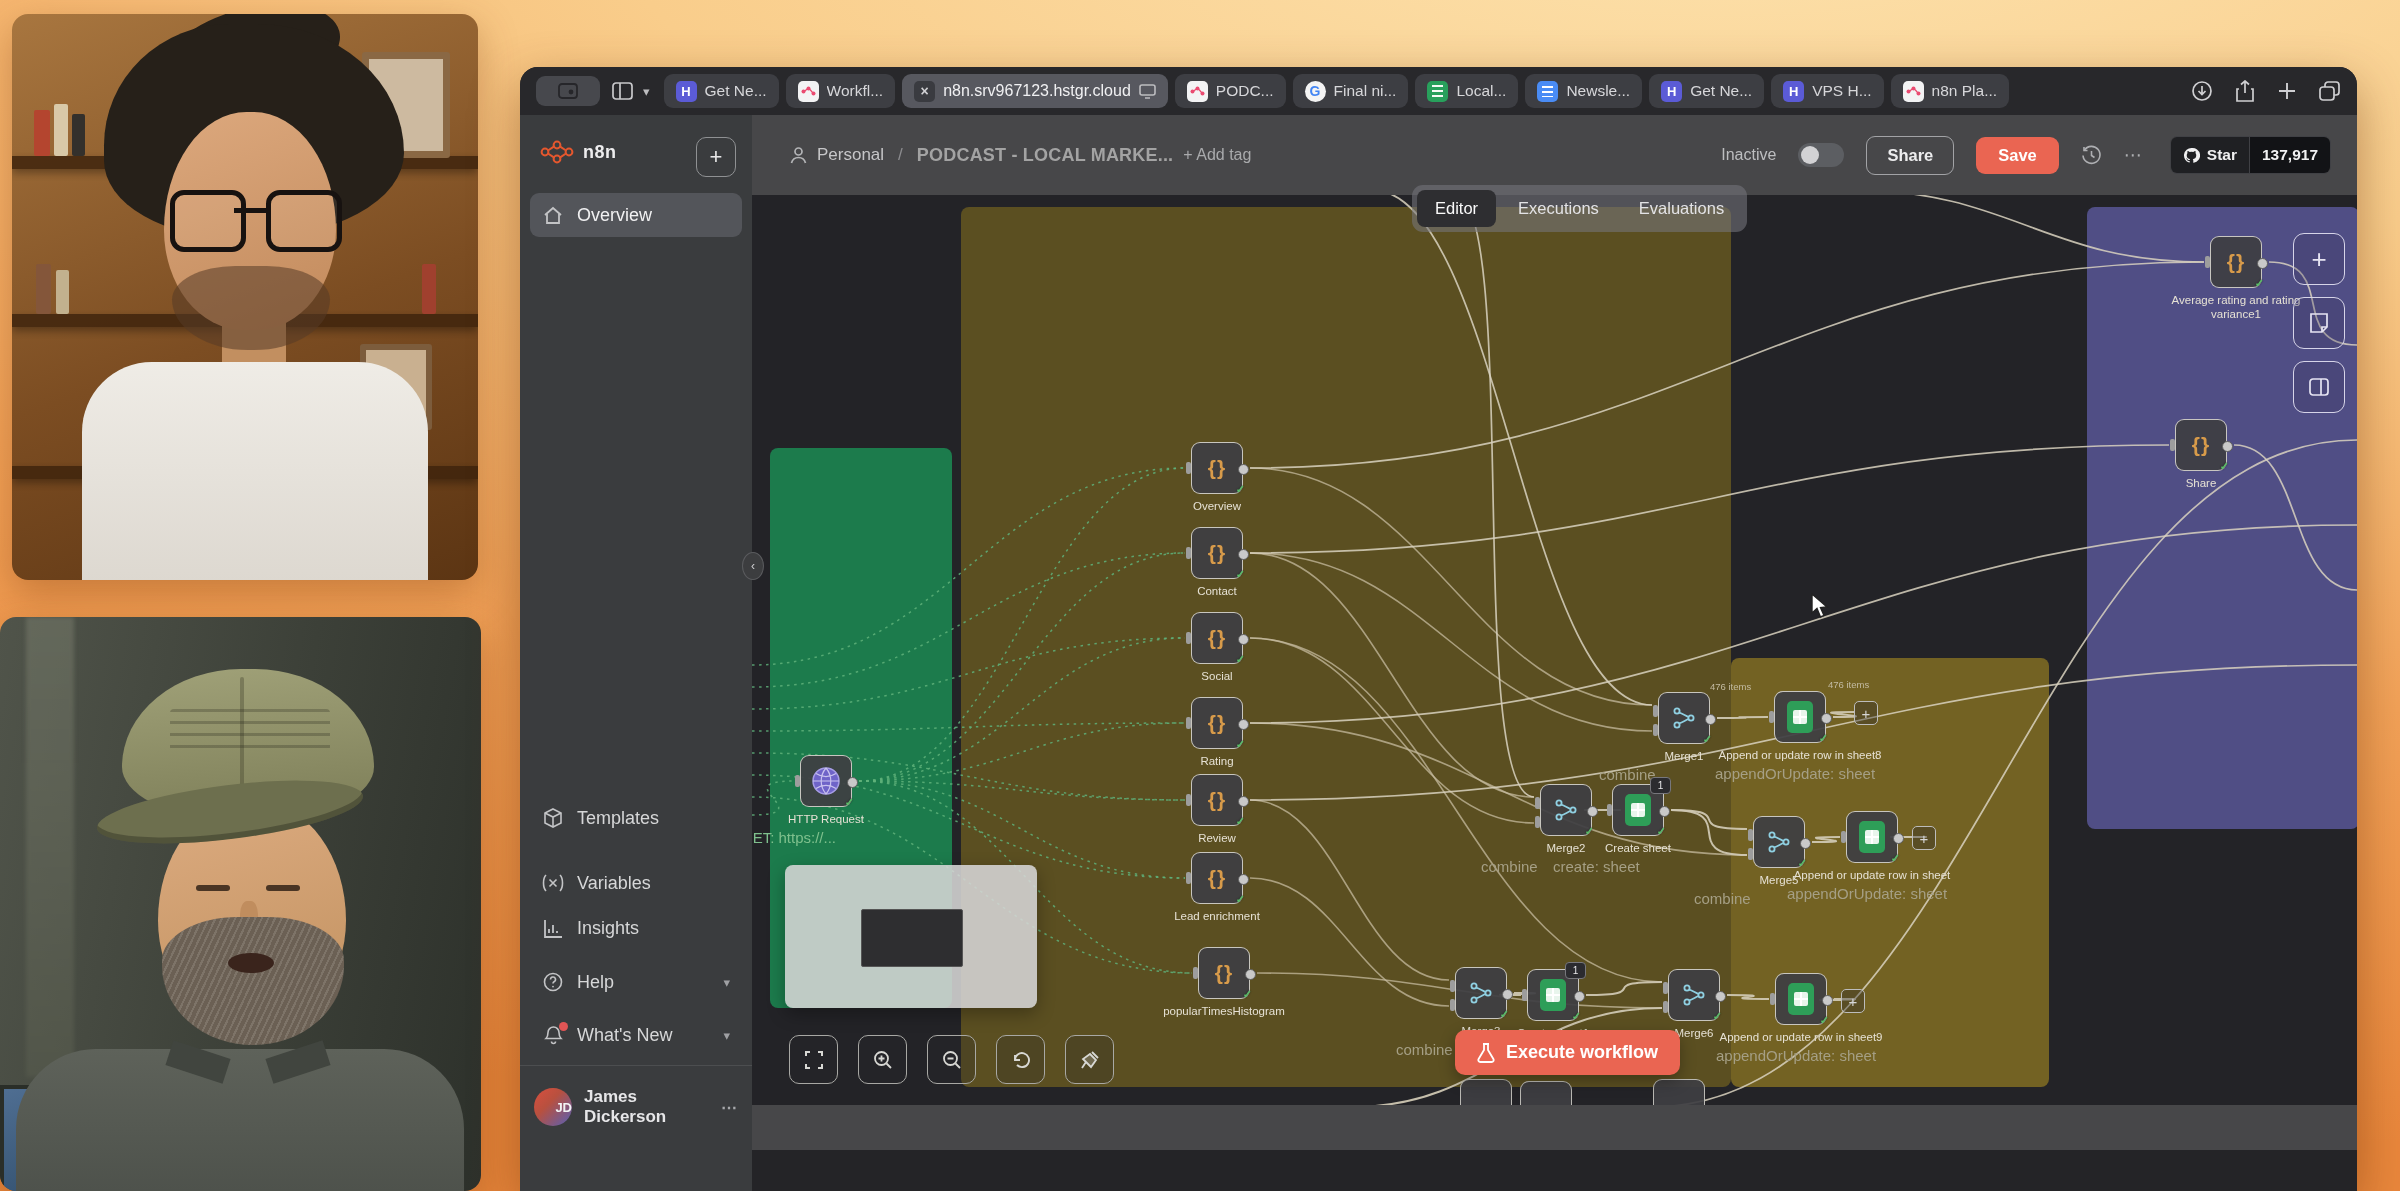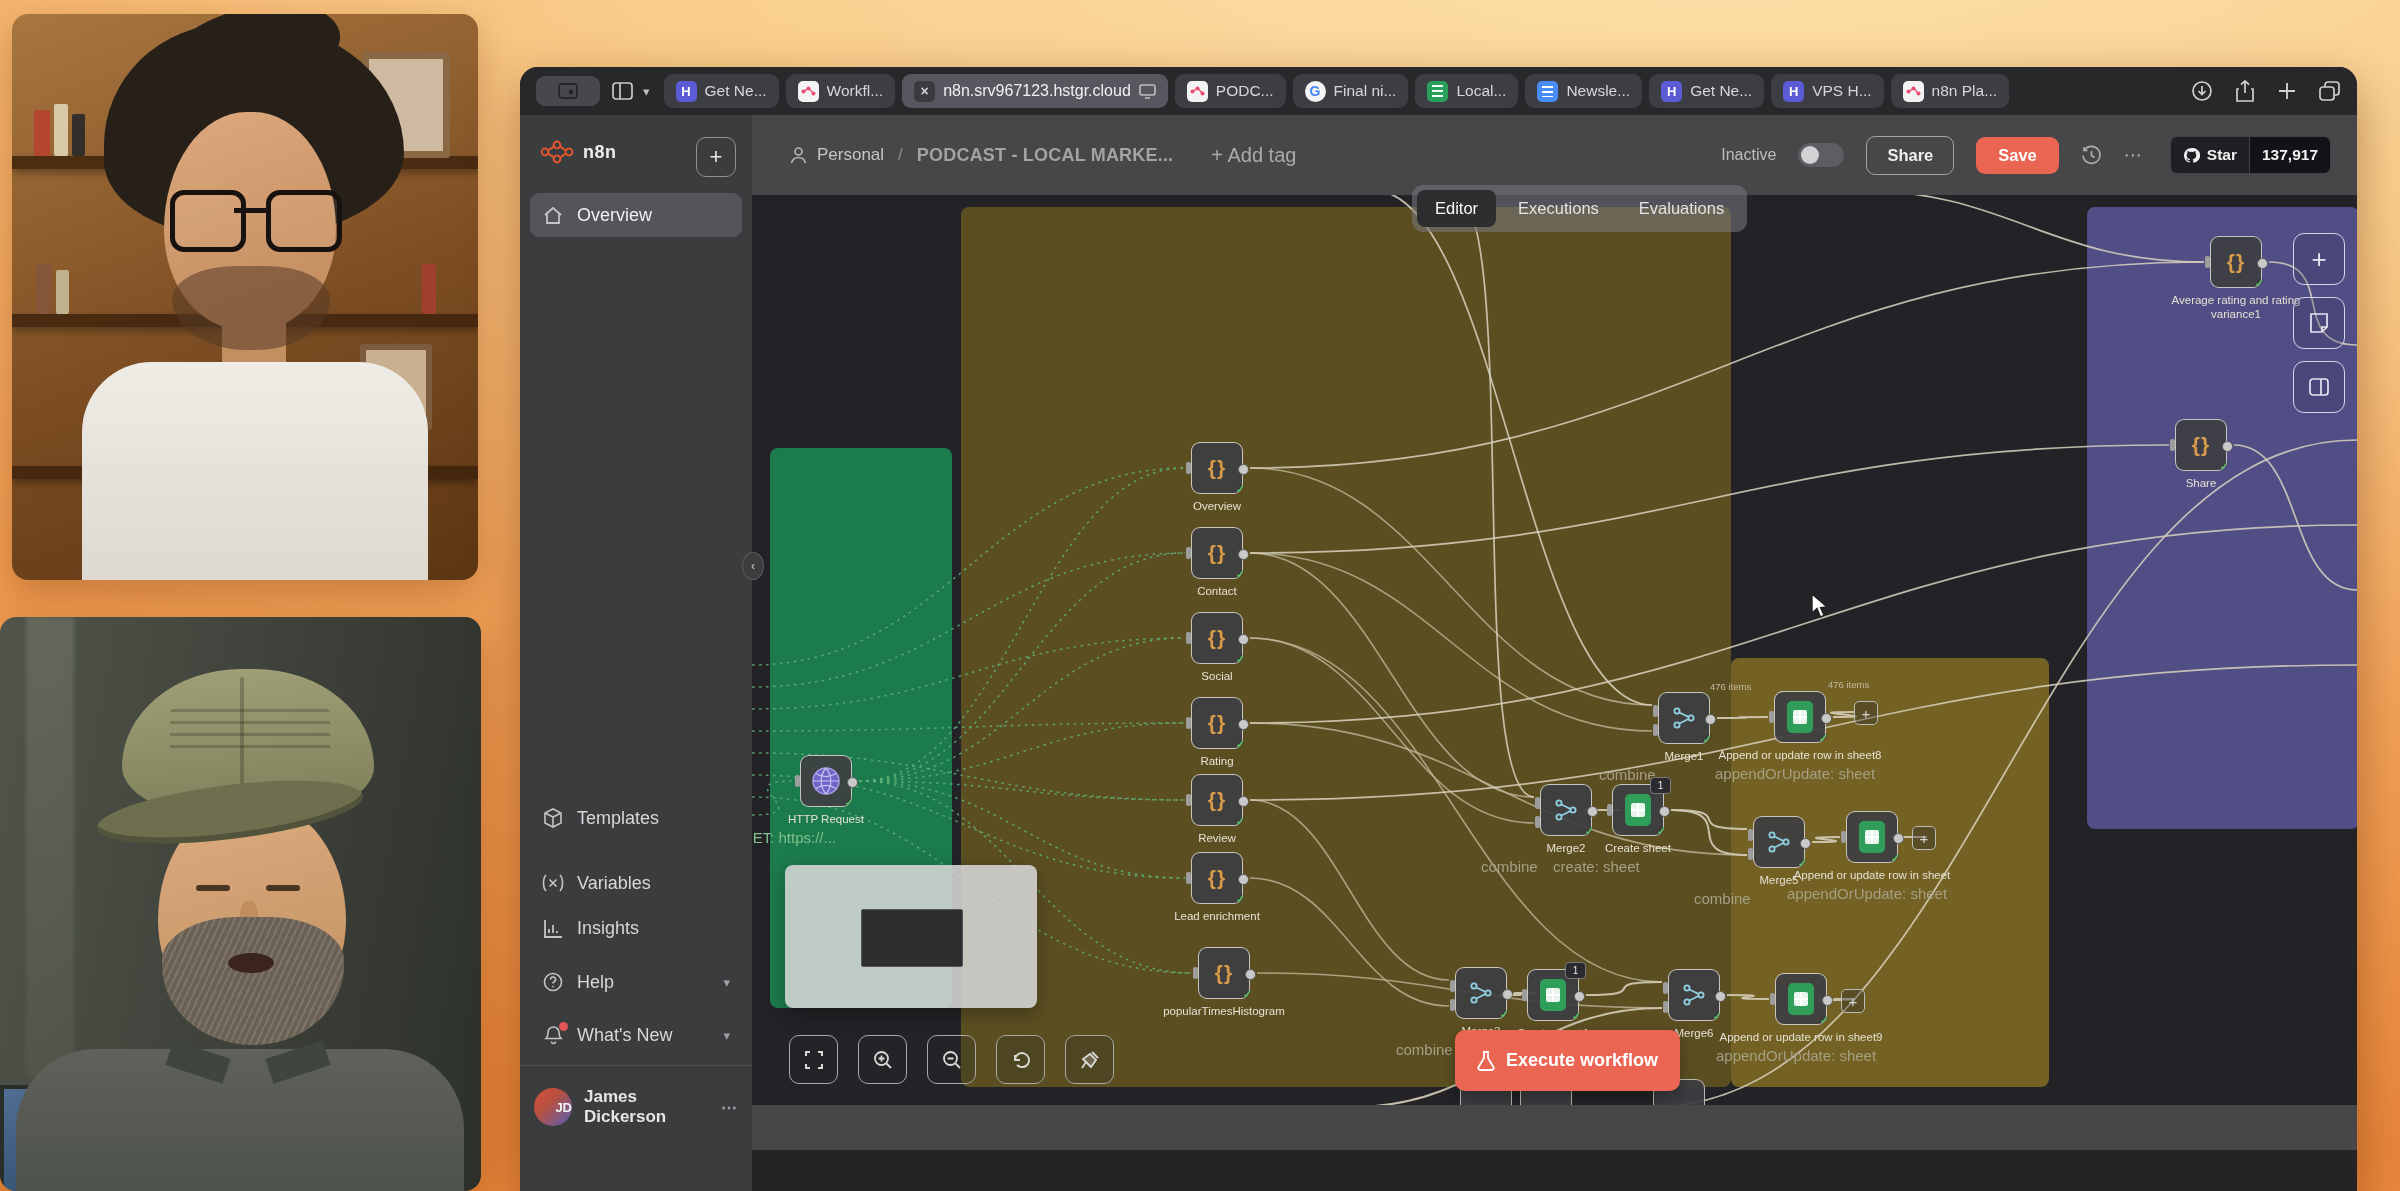--- a/index.html
+++ b/index.html
@@ -84,21 +84,21 @@
   .user-row{position:absolute;left:14px;top:972px;width:204px;display:flex;align-items:center;gap:12px;color:#e6e6e8;font-size:17px;font-weight:bold;}
   .avatar{width:38px;height:38px;border-radius:50%;background:linear-gradient(135deg,#d94f3e 0%,#b8503f 40%,#5560b8 100%);display:flex;align-items:center;justify-content:flex-end;color:#f2f2f4;font-size:13px;font-weight:bold;flex:0 0 auto;}
   .user-dots{margin-left:auto;color:#a7a8ab;font-size:16px;letter-spacing:1px;}
 
   
   .hdr{position:absolute;left:0;top:0;width:100%;height:80px;background:#474749;display:flex;align-items:center;padding:0 26px 0 38px;box-sizing:border-box;color:#c9c9cb;}
   .crumb{display:flex;align-items:center;gap:10px;font-size:17px;}
   .crumb .proj{color:#c6c6c8;}
   .crumb .sep{color:#8c8c8f;margin:0 4px;}
   .crumb .wtitle{color:#a3a3a3;font-weight:bold;font-size:18px;letter-spacing:.2px;}
-  .addtag{color:#a9aaac;font-size:20px;margin-left:28px;}
+  .addtag{color:#a9aaac;font-size:16px;}
   .hdr-right{margin-left:auto;display:flex;align-items:center;gap:22px;}
   .inactive-lbl{color:#bdbec0;font-size:16px;}
   .toggle{width:46px;height:24px;border-radius:12px;background:#5c5e62;position:relative;}
   .toggle .knob{position:absolute;left:3px;top:3px;width:18px;height:18px;border-radius:50%;background:#d2d2d4;}
   .btn-share{height:37px;padding:0 20px;border:1.6px solid #a2a3a6;border-radius:9px;color:#ededee;font-size:16.5px;font-weight:bold;display:flex;align-items:center;}
   .btn-save{height:37px;padding:0 22px;border-radius:9px;color:#fff;font-size:16.5px;font-weight:bold;display:flex;align-items:center;}
   .hicon{color:#aeafb2;display:flex;align-items:center;}
   .star-badge{display:flex;align-items:center;height:36px;border:1px solid #404145;border-radius:7px;overflow:hidden;margin-left:6px;}
   .star-left{display:flex;align-items:center;gap:7px;background:#1f2023;color:#f0f0f1;font-size:15.5px;font-weight:bold;padding:0 12px;height:100%;}
   .star-right{display:flex;align-items:center;background:#121316;color:#f2f2f3;font-size:15.5px;font-weight:bold;padding:0 12px;height:100%;border-left:1px solid #404145;}
@@ -143,21 +143,21 @@
   .partial{position:absolute;width:52px;height:52px;background:rgba(62,62,67,.93);border:1.6px solid rgba(230,228,220,.75);border-radius:9px;box-sizing:border-box;}
   .connlabel{position:absolute;font-size:9.5px;color:#c3bba2;}
 
   .preview-card{position:absolute;left:33px;top:670px;width:252px;height:143px;background:rgba(214,214,214,.88);border-radius:8px;box-shadow:0 6px 18px rgba(0,0,0,.3);}
   .preview-thumb{position:absolute;left:76px;top:44px;width:100px;height:56px;background:#2e2e30;border:1px solid #555;border-radius:2px;}
 
   .cv-controls{position:absolute;left:37px;top:840px;display:flex;gap:20px;}
   .cv-btn{width:47px;height:47px;border:1.6px solid #a8a8a4;border-radius:10px;background:rgba(40,40,42,.25);color:#d8d8d4;display:flex;align-items:center;justify-content:center;}
   .right-tools{position:absolute;right:12px;top:38px;display:flex;flex-direction:column;gap:12px;}
   .rt-btn{width:50px;height:50px;border:1.6px solid #d6d4e8;border-radius:11px;color:#e6e4f2;background:rgba(54,53,92,.25);display:flex;align-items:center;justify-content:center;font-size:26px;}
-  .exec-btn{position:absolute;left:703px;top:835px;height:45px;padding:8px 22px;background:#ea6552;border-radius:10px;display:flex;align-items:center;gap:11px;color:#fff;font-size:18px;font-weight:bold;box-shadow:0 6px 16px rgba(0,0,0,.3);}
+  .exec-btn{position:absolute;left:703px;top:835px;height:45px;padding:0 22px;background:#ea6552;border-radius:10px;display:flex;align-items:center;gap:11px;color:#fff;font-size:18px;font-weight:bold;box-shadow:0 6px 16px rgba(0,0,0,.3);}
   .collapse-handle{position:absolute;left:-10px;top:437px;width:20px;height:26px;background:#3c3d3f;border:1px solid #5a5b5e;border-radius:50%;color:#cfcfd1;font-size:12px;display:flex;align-items:center;justify-content:center;z-index:50;}
   .cursor{position:absolute;left:1058px;top:398px;z-index:60;}
 
   
   .logsbar{position:absolute;left:0;top:990px;width:100%;height:45px;background:#2a2a2d;border-top:1px solid #3a3a3e;display:flex;align-items:center;padding:0 28px 0 38px;box-sizing:border-box;}
   .logs-title{color:#d8d8da;font-size:17px;font-weight:bold;}
   .logs-right{margin-left:auto;display:flex;align-items:center;gap:20px;color:#bdbdc0;font-size:15.5px;}
   .logspanel{position:absolute;left:0;top:1035px;width:100%;height:41px;background:#242427;}
 </style>
 </head>

